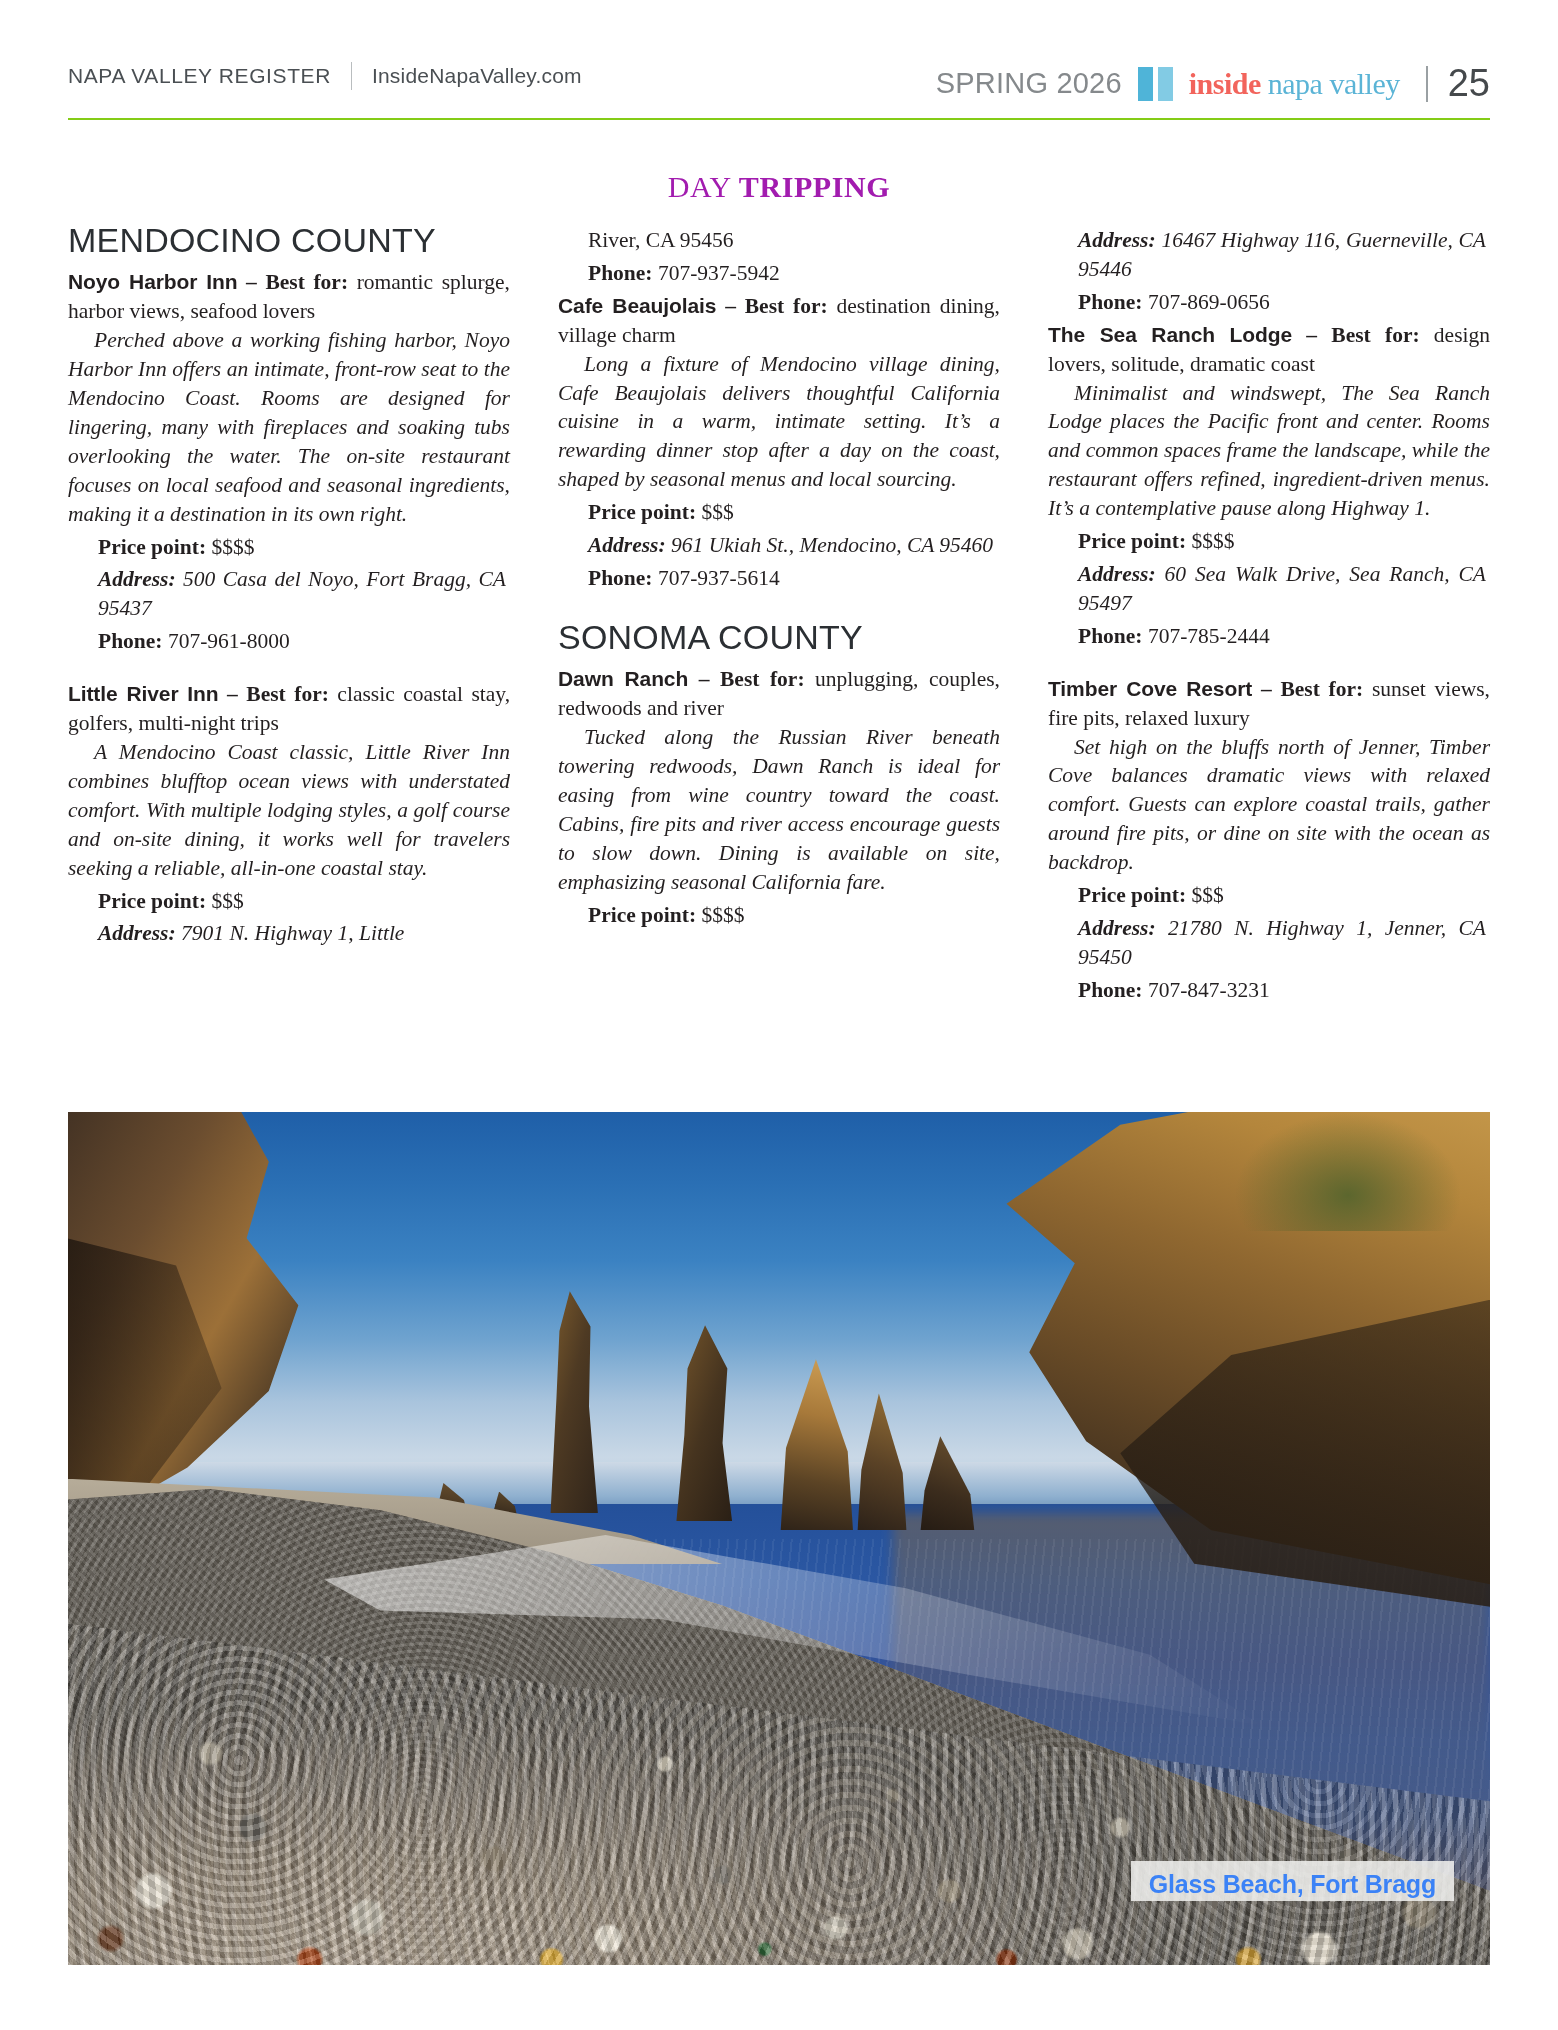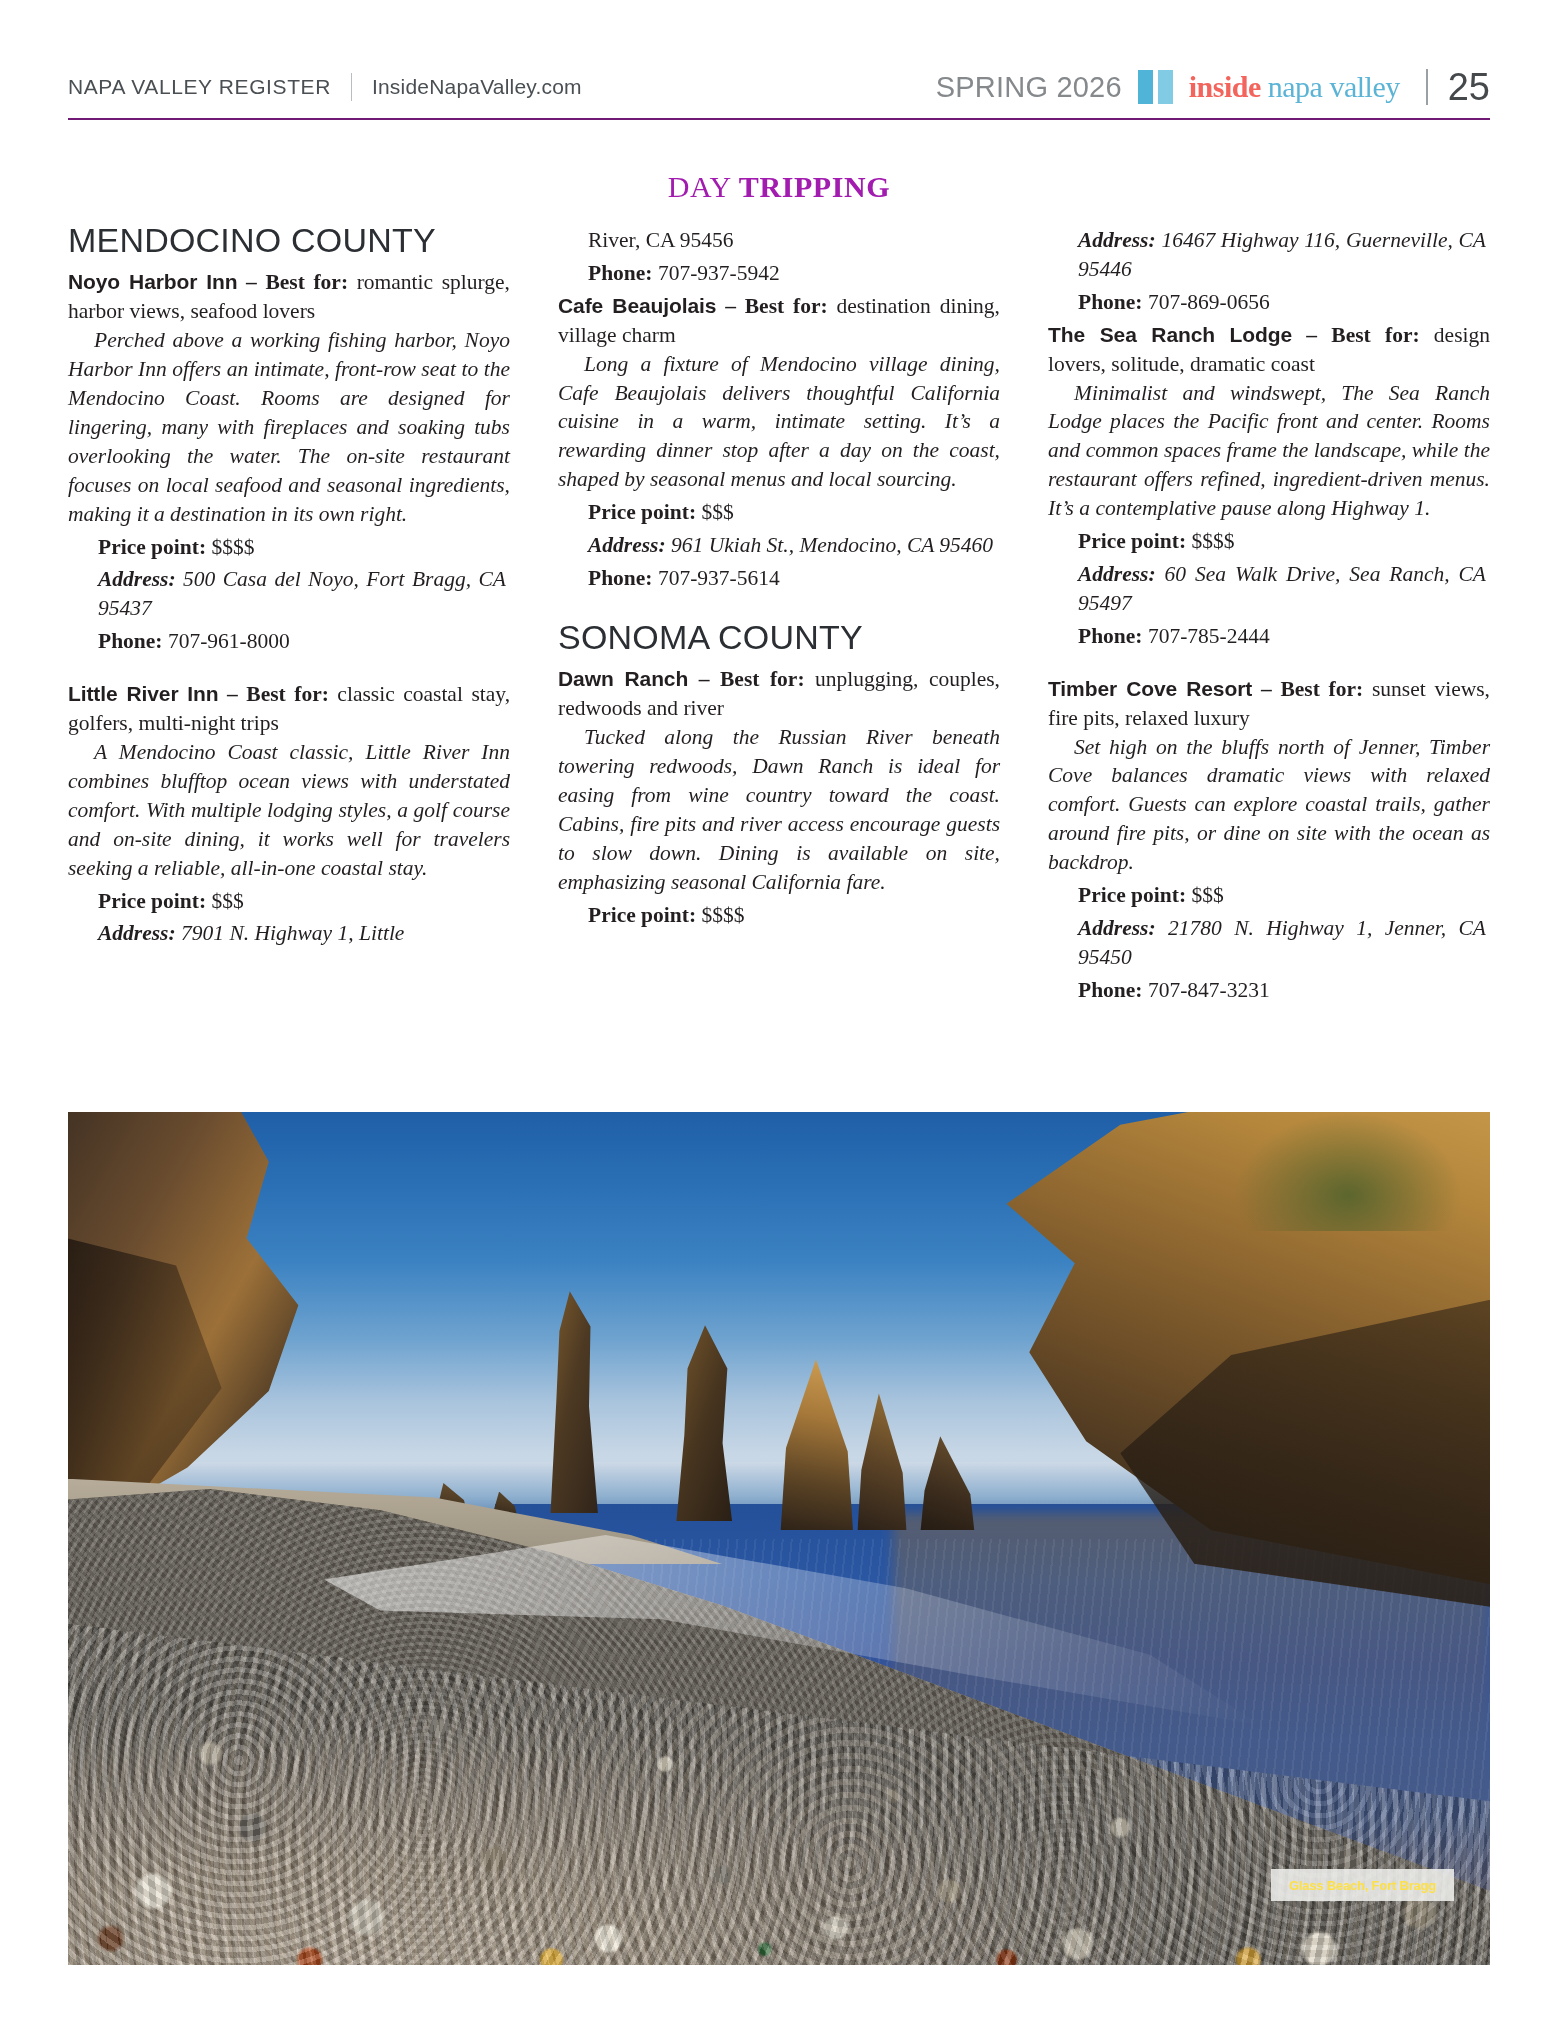--- a/index.html
+++ b/index.html
@@ -17,23 +17,23 @@
   }
 
   
   .page-header {
     position: absolute;
     left: 68px;
     top: 62px;
     width: 1422px;
     height: 58px;
     display: flex;
-    align-items: center;
+    align-items: flex-start;
     justify-content: space-between;
-    border-bottom: 2px solid #701a75;
+    border-bottom: 2px solid #84cc16;
     padding-bottom: 6px;
     box-sizing: border-box;
   }
   .masthead-left {
     display: flex;
     align-items: center;
     gap: 20px;
   }
   .masthead-name {
     font-family: "Liberation Sans", sans-serif;
@@ -392,26 +392,26 @@
     background: linear-gradient(120deg, rgba(255,255,255,0.55), rgba(255,255,255,0));
     clip-path: polygon(0% 30%, 30% 10%, 62% 34%, 88% 64%, 100% 96%, 70% 74%, 36% 48%, 6% 44%);
     filter: blur(3px);
   }
 
   .photo-caption {
     position: absolute;
     right: 36px;
     bottom: 64px;
     background: rgba(238,238,236,0.88);
-    color: #fde047;
+    color: #3b82f6;
     font-family: "Liberation Sans", sans-serif;
     font-weight: 700;
-    font-size: 13px;
+    font-size: 25px;
     letter-spacing: -0.2px;
-    padding: 9px 18px 8px 18px;
+    padding: 9px 18px 2px 18px;
     white-space: nowrap;
   }
 </style>
 </head>
 <body>
 
 <div class="page-header">
   <div class="masthead-left">
     <span class="masthead-name">NAPA VALLEY REGISTER</span>
     <span class="masthead-divider"></span>

